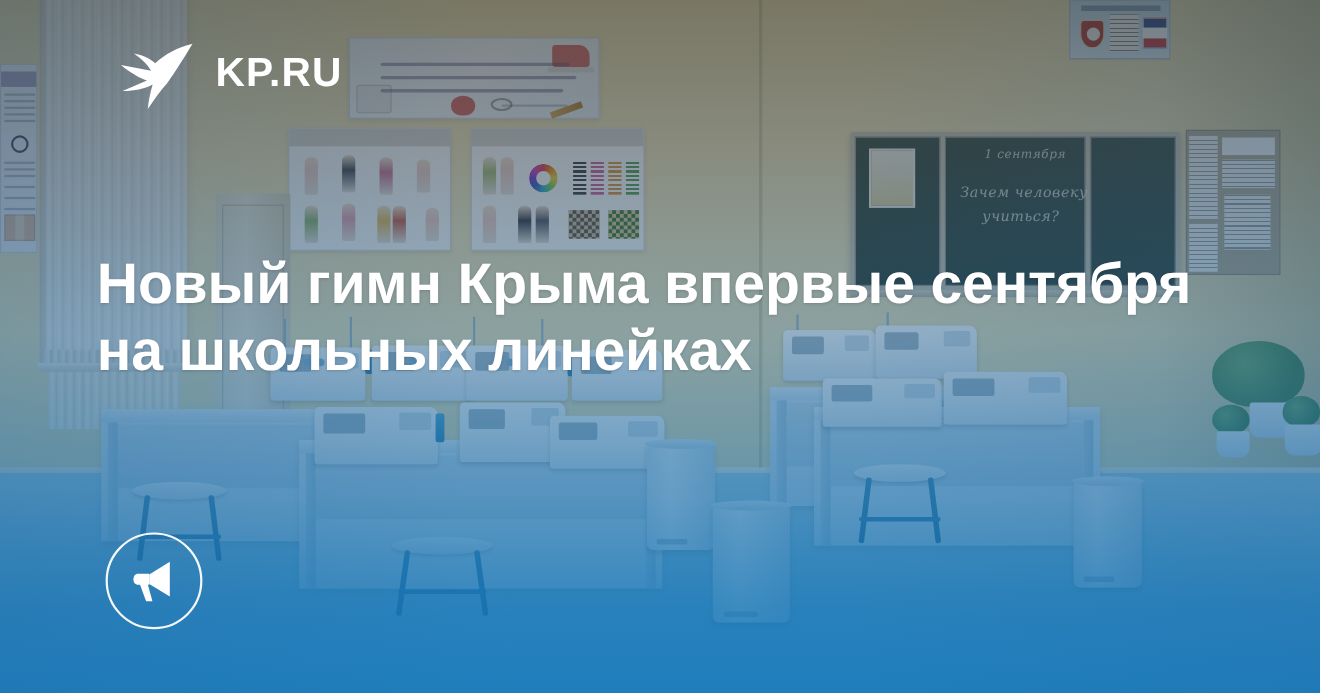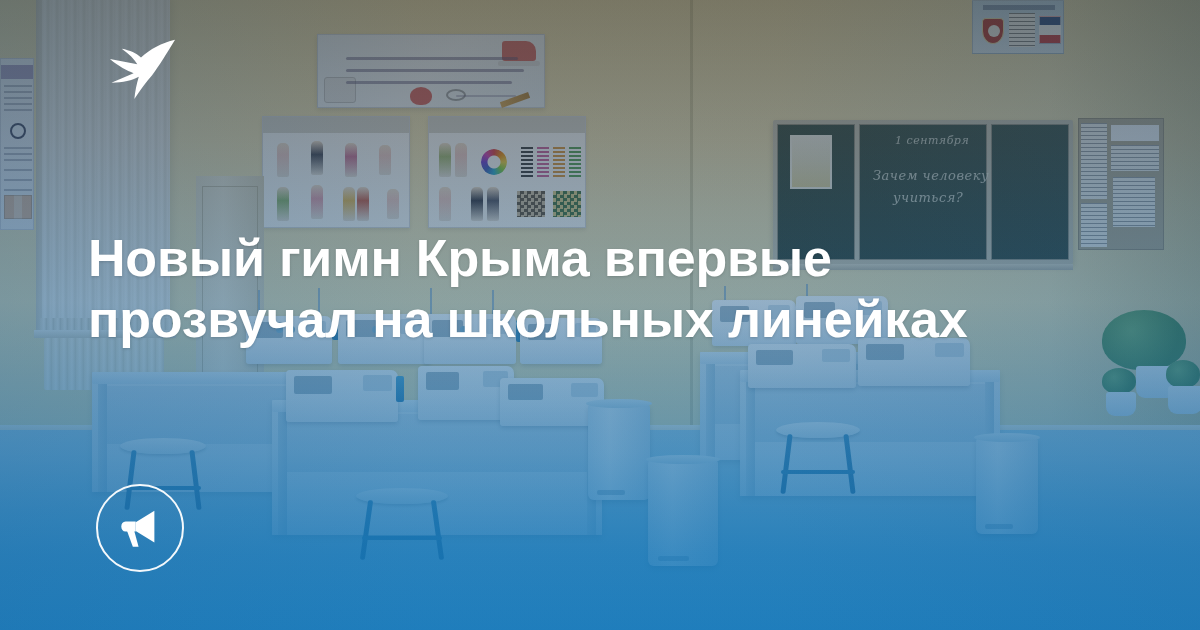--- a/index.html
+++ b/index.html
@@ -651,23 +651,24 @@
   <div class="fg">
 
     <div class="brand">
       <span class="bird">
         <svg viewBox="0 0 100 100" xmlns="http://www.w3.org/2000/svg" aria-hidden="true">
           <path fill="#ffffff" d="M96 16 C78 20 62 29 50 40 C44 34 35 30 24 28 C34 35 41 42 45 49
             L8 42 C20 52 31 58 40 61 L10 74 C26 74 38 71 47 66 C44 76 42 86 41 96
             C49 84 57 73 65 64 C74 52 85 34 96 16 Z"></path>
         </svg>
       </span>
-    </div>
-
-    <h1 class="headline">Новый гимн Крыма впервые прозвучал на школьных линейках</h1>
+      <span class="brandname">KP.RU</span>
+    </div>
+
+    <h1 class="headline">Новый гимн Крыма впервые сентября на школьных линейках</h1>
 
     <div class="badge">
       <span class="circle">
         <svg viewBox="0 0 64 64" xmlns="http://www.w3.org/2000/svg" aria-hidden="true">
           <path fill="#ffffff" d="M52 8 L52 52 L26 36 L26 24 Z"></path>
           <path fill="#ffffff" d="M12 23 L26 23 L26 37 L12 37 C8 37 6 34 6 30 C6 26 8 23 12 23 Z"></path>
           <path fill="#ffffff" d="M14 36 L24 36 L30 58 L22 58 Z"></path>
         </svg>
       </span>
     </div>

